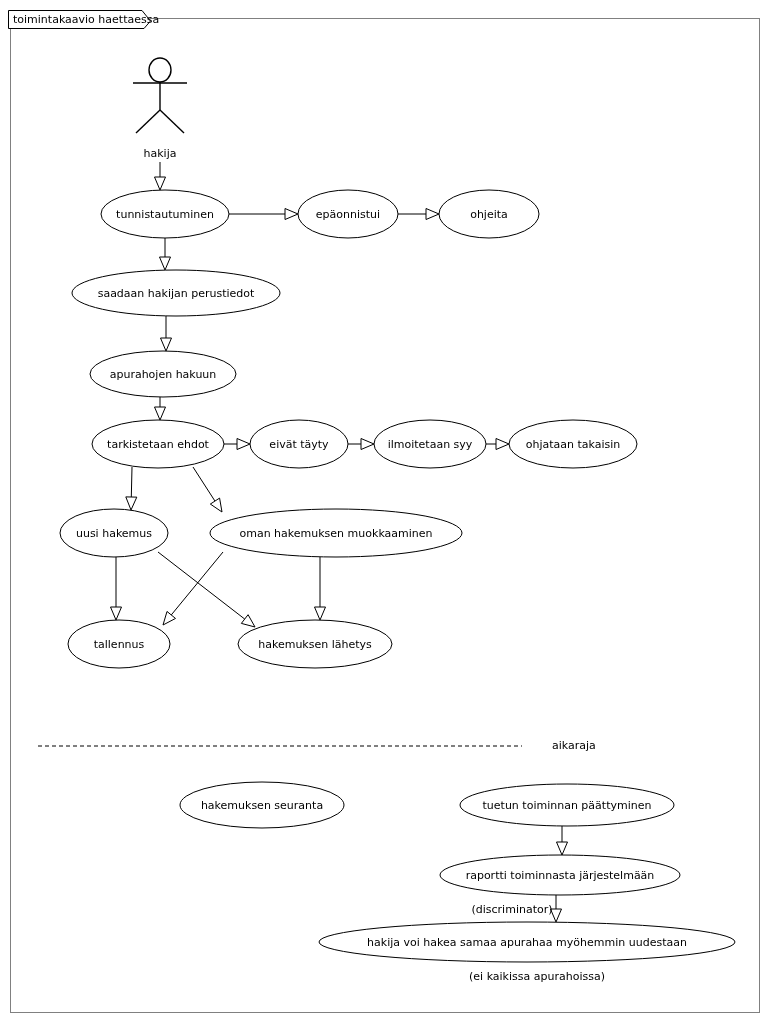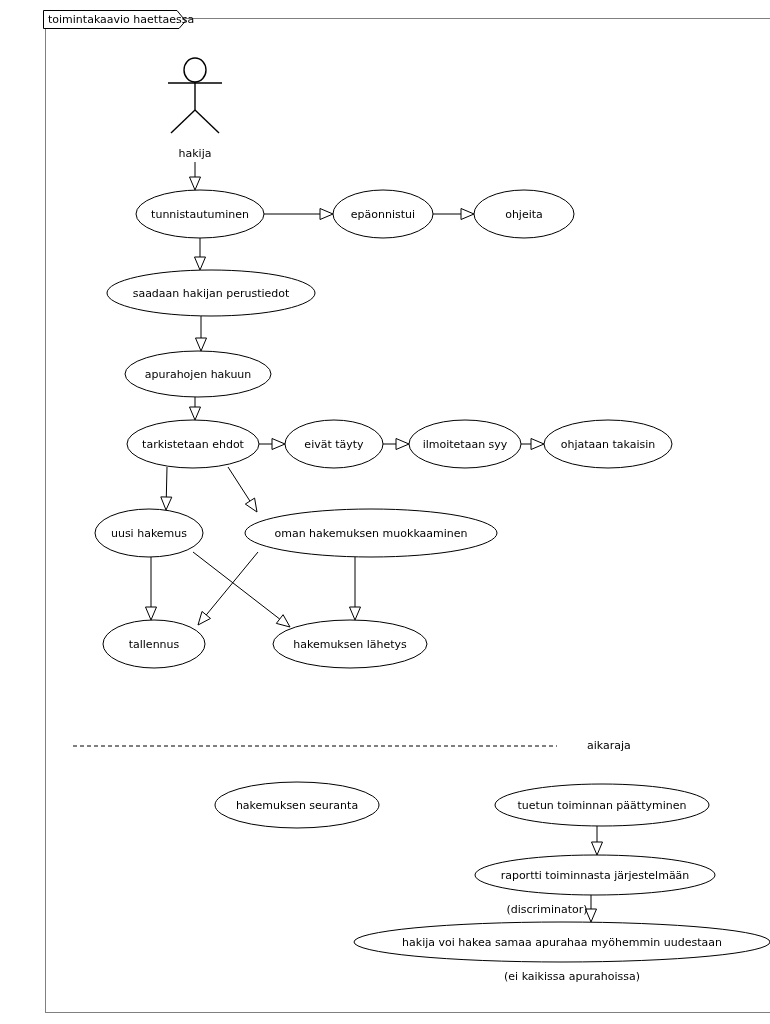--- a/index.html
+++ b/index.html
@@ -14,21 +14,20 @@
     font-family: "DejaVu Sans", "Liberation Sans", sans-serif;
     overflow: hidden;
     position: relative;
   }
   #diagram-root {
     position: absolute;
     left: 0;
     top: 0;
     width: 664px;
     height: 1024px;
-    padding-left: 35px;
   }
   svg#uml-canvas {
     display: block;
     width: 770px;
     height: 1024px;
     background: #ffffff;
   }
   .ellipse-node {
     fill: #ffffff;
     stroke: #000000;

